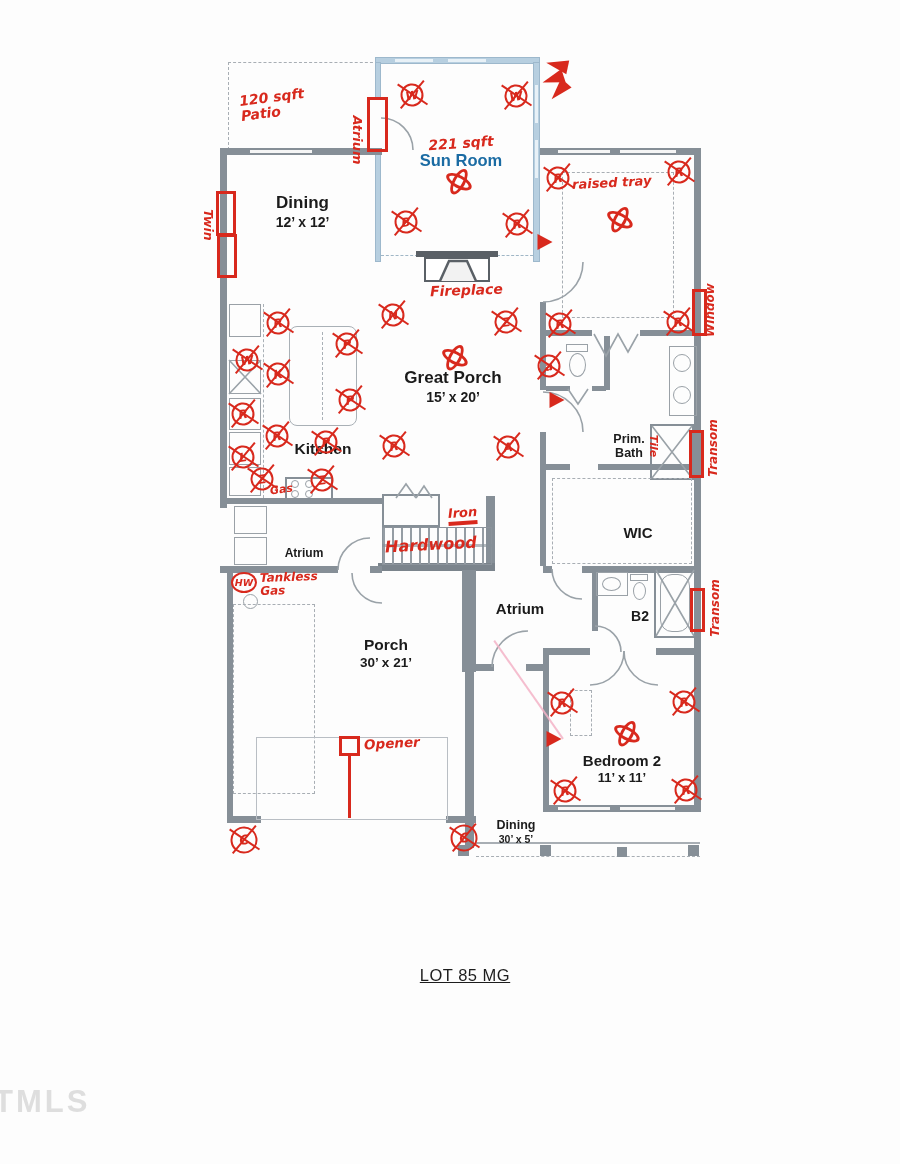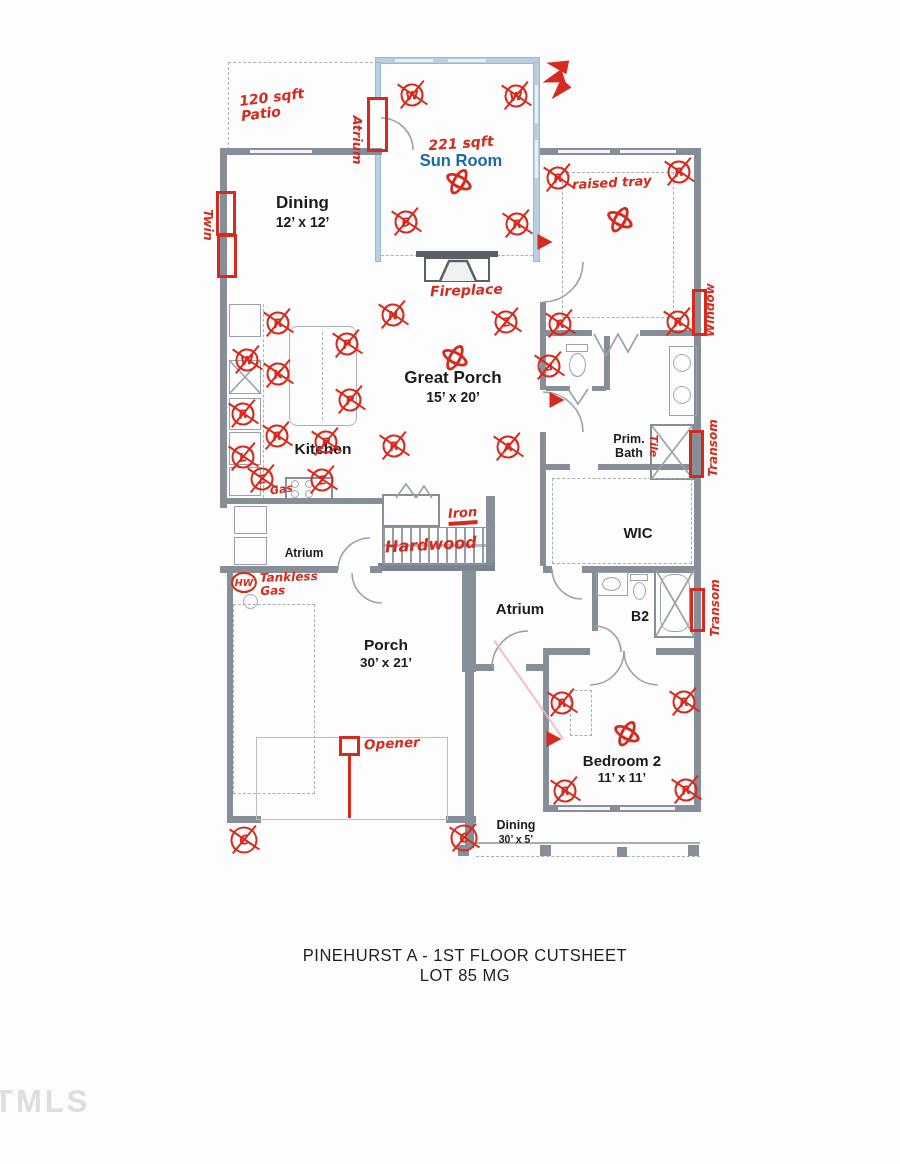--- a/index.html
+++ b/index.html
@@ -324,16 +324,15 @@
       <div class="arrow" style="left: 557px; top: 400px;"></div>
       <div class="arrow" style="left: 554px; top: 739px;"></div>
       <div class="red-rect" style="left: 367px; top: 97px; width: 21px; height: 55px;"></div>
       <div class="red-rect" style="left: 216px; top: 191px; width: 20px; height: 45px;"></div>
       <div class="red-rect" style="left: 217px; top: 234px; width: 20px; height: 44px;"></div>
       <div class="red-rect" style="left: 692px; top: 289px; width: 15px; height: 47px;"></div>
       <div class="red-rect" style="left: 689px; top: 430px; width: 15px; height: 48px;"></div>
       <div class="red-rect" style="left: 690px; top: 588px; width: 15px; height: 44px;"></div>
     </div>
 
-  <div class="title" style="top:946px;">PINEHURST A - 1ST FLOOR CUTSHEET</div>
-  <div class="title" style="top:966px;">LOT 85 MG</div>
+  <div class="title" style="top:966px;text-decoration:underline;">LOT 85 MG</div>
   <div class="watermark">TMLS</div>
 </div>
 
 </body></html>

